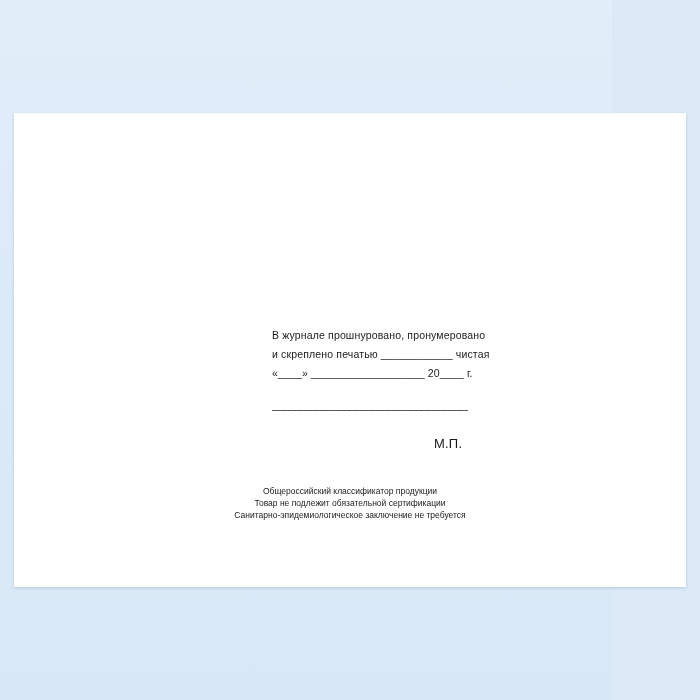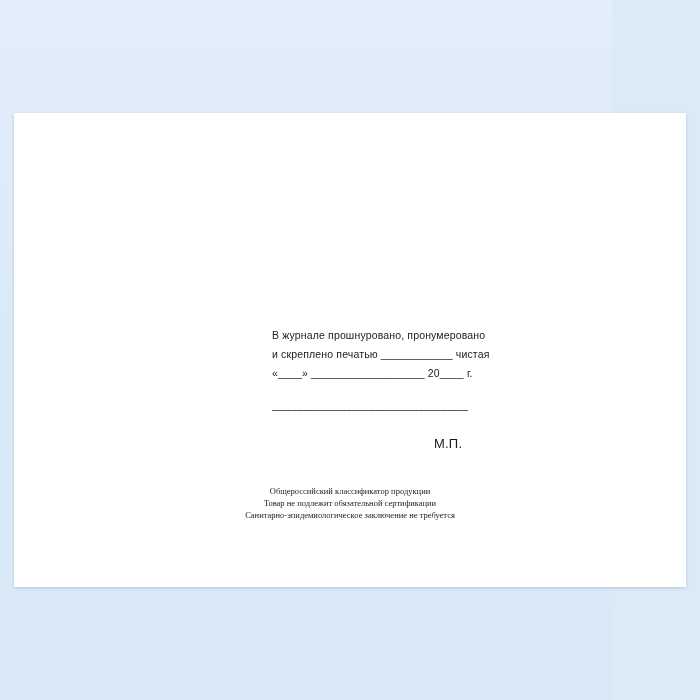--- a/index.html
+++ b/index.html
@@ -80,21 +80,20 @@
     top: 372px;
     width: 100%;
     text-align: center;
     font-size: 8.5px;
     line-height: 12.2px;
     color: #1b1b1b;
   }
   .footer-note .fline {
     display: block;
     white-space: nowrap;
-    font-family: Liberation Serif, serif;
   }
 </style>
 </head>
 <body>
 
 <div id="stage">
   <div id="page">
     <div class="doc-body">
 
       <div class="block-certify">

